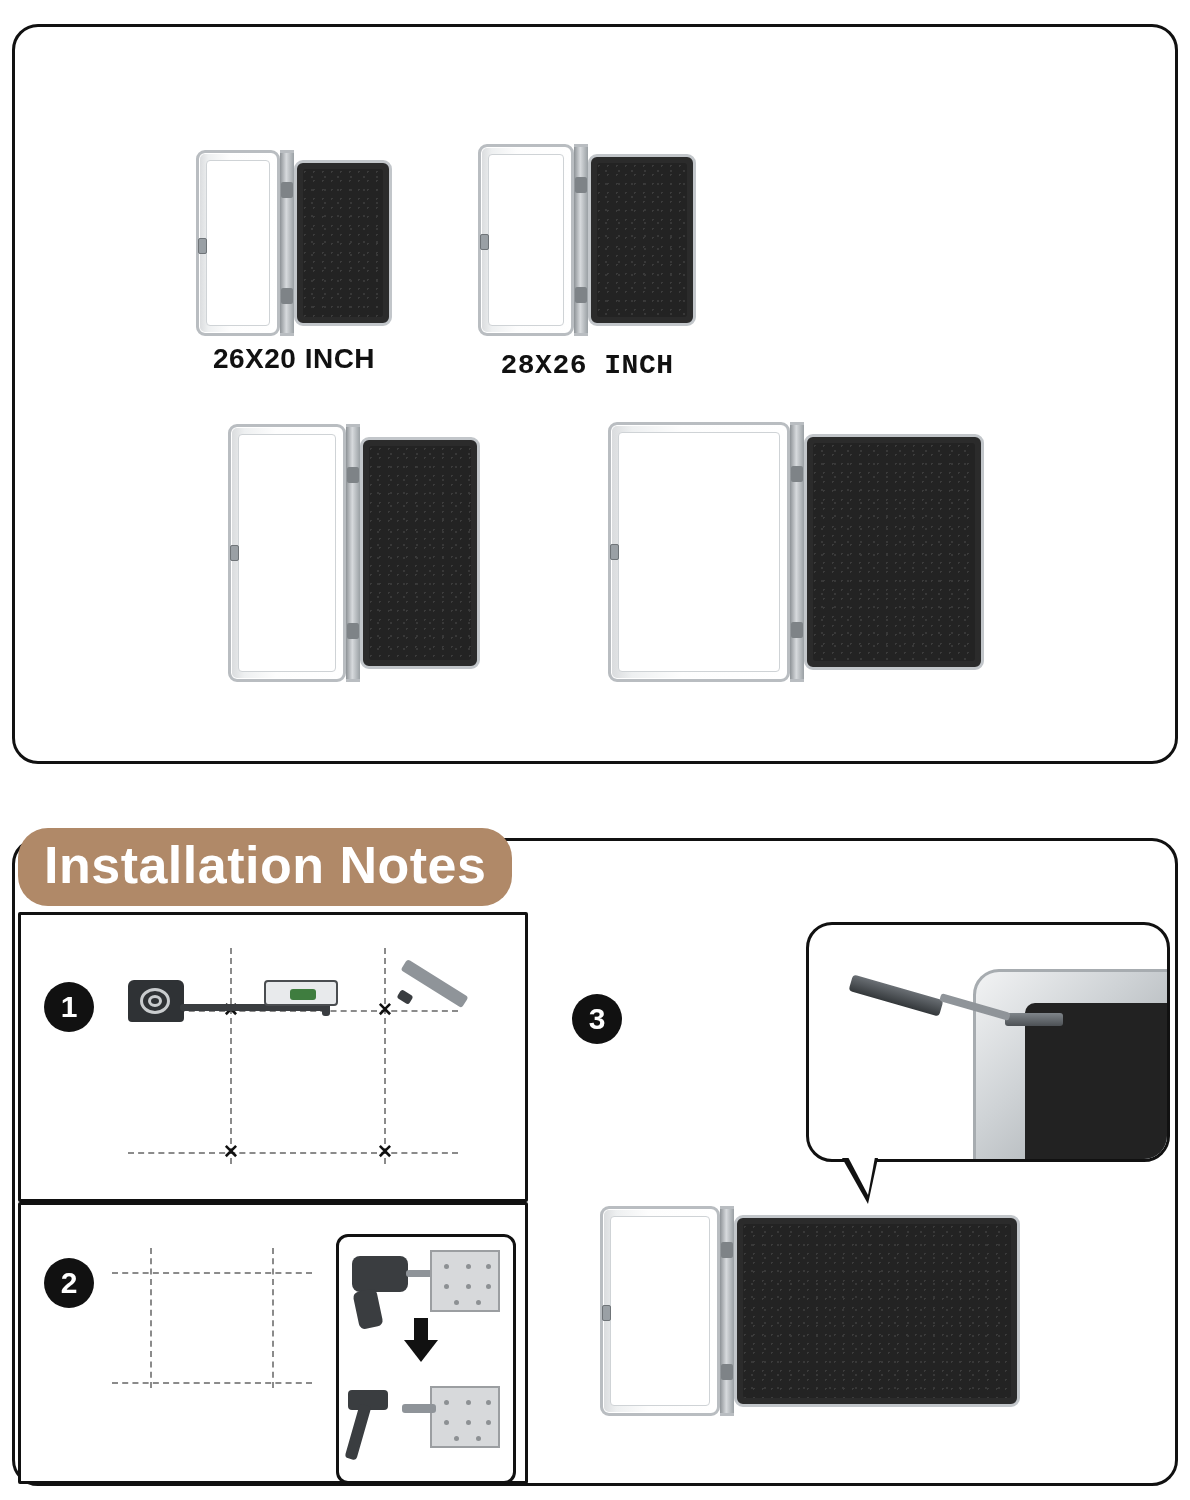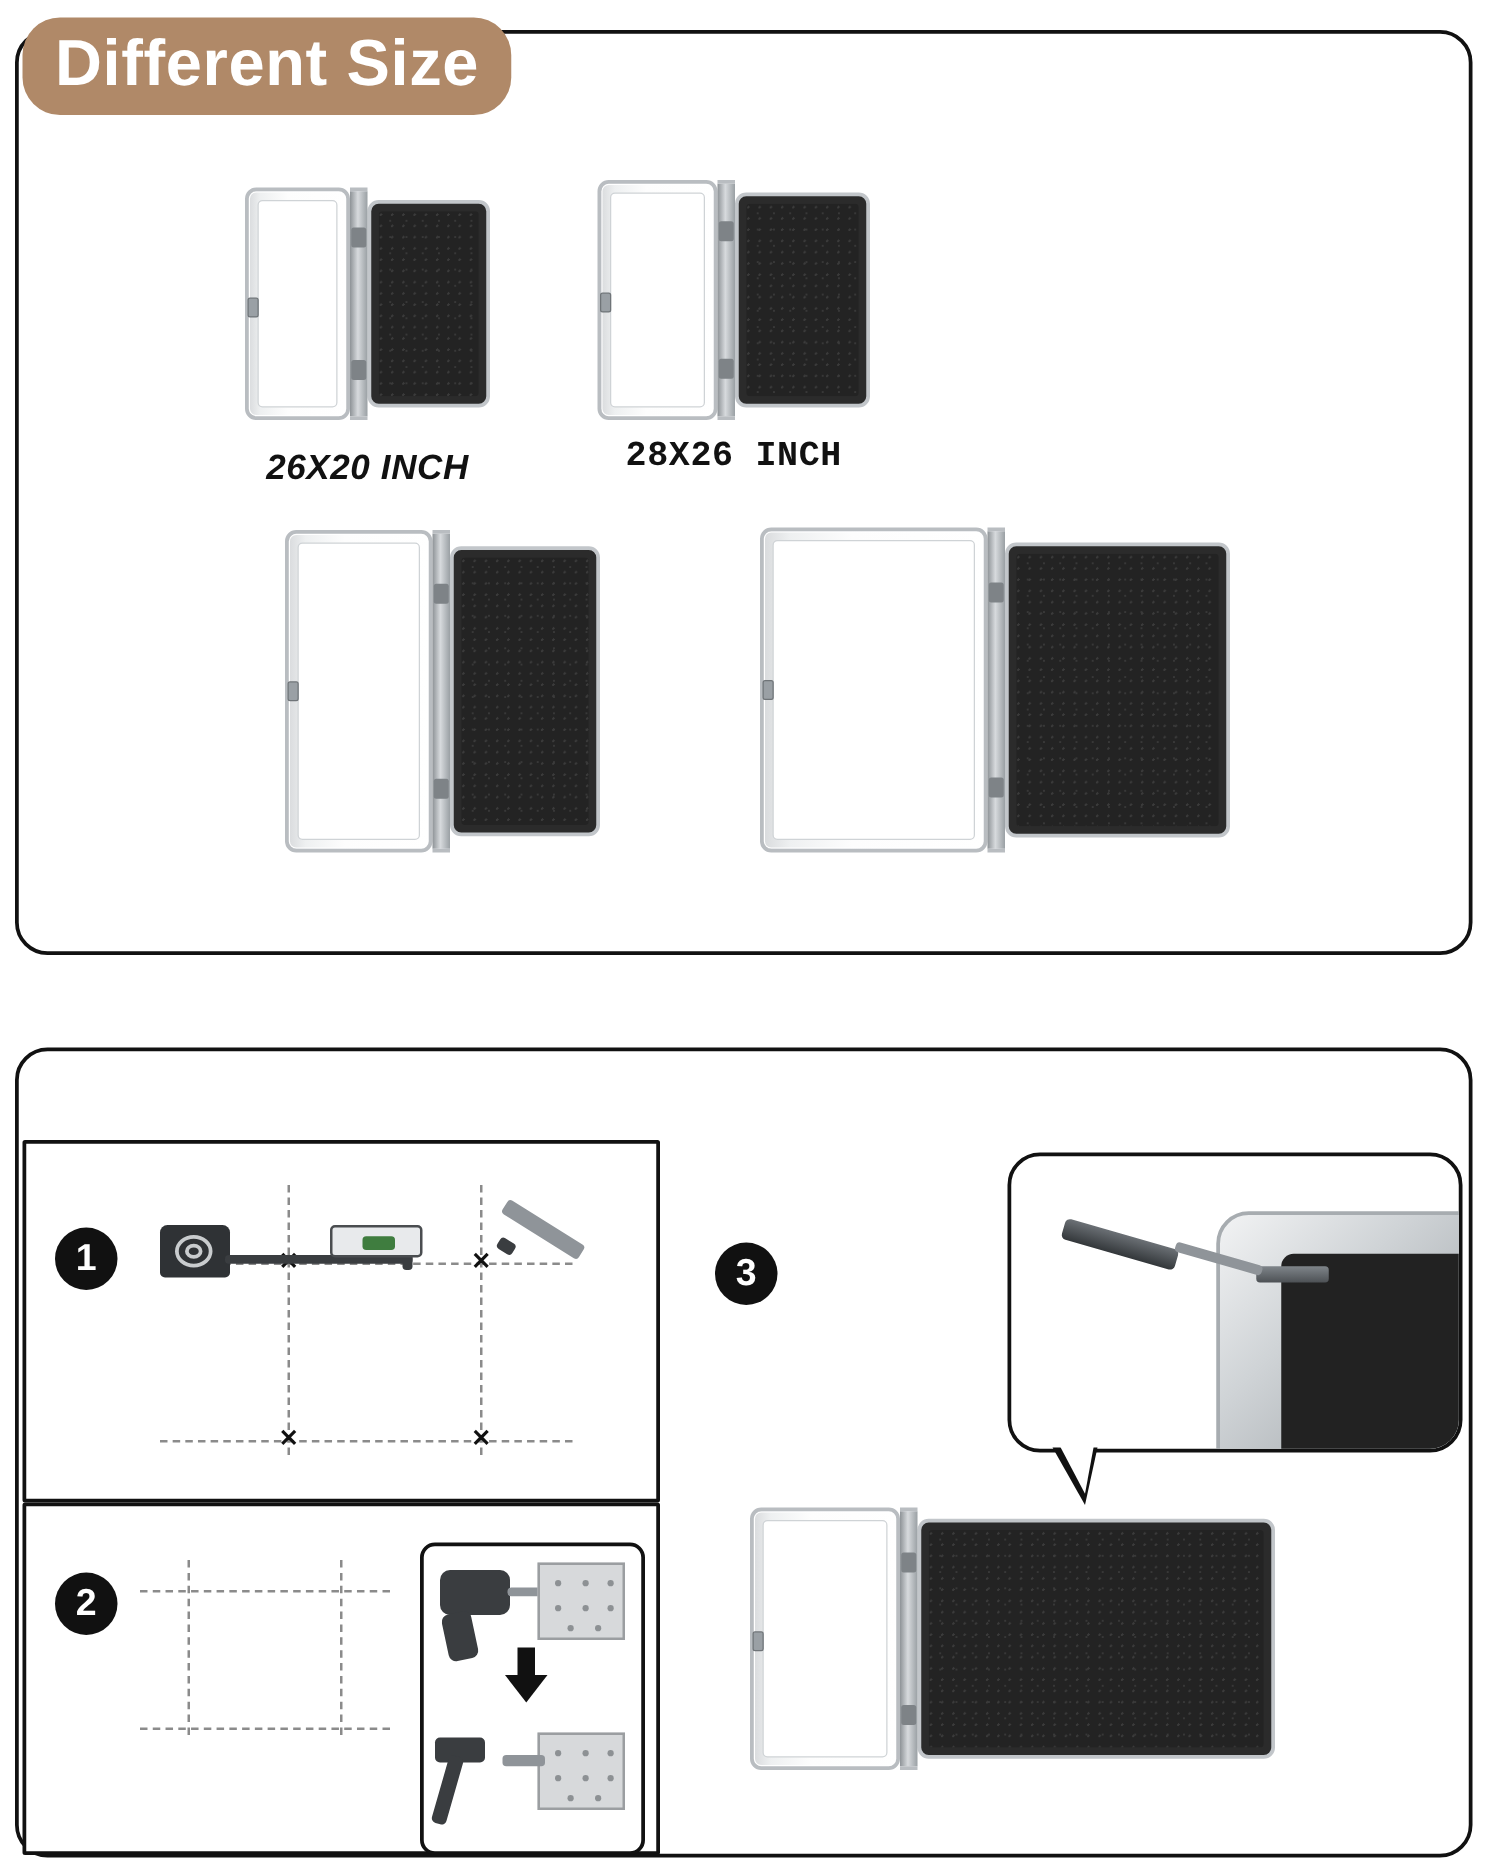--- a/index.html
+++ b/index.html
@@ -265,36 +265,33 @@
     border: 3px solid #c9ccce;
   }
 </style>
 </head>
 <body>
 
 <div class="page">
 
   <div class="panel" id="panel-size"></div>
 
-  <div class="pill" id="pill-size">
-    <span>Different Size</span>
-  </div>
 
   <div class="board-group" style="left:196px; top:150px; width:196px; height:186px;">
     <div class="board">
       <div class="leaf-white" style="width:84px; height:186px;">
         <div class="lock"></div>
       </div>
       <div class="hinge">
           <i class="h1"></i>
           <i class="h2"></i>
         </div>
       <div class="leaf-dark" style="width:98px; height:166px; align-self:center;"></div>
     </div>
-    <div class="board-label" style="top:208px;font-style:italic;">26X20 INCH</div>
+    <div class="board-label" style="top:193px;">26X20 INCH</div>
   </div>
 
   <div class="board-group" style="left:478px; top:144px; width:218px; height:192px;">
     <div class="board">
       <div class="leaf-white" style="width:96px; height:192px;">
         <div class="lock"></div>
       </div>
       <div class="hinge">
           <i class="h1"></i>
           <i class="h2"></i>
@@ -328,20 +325,23 @@
           <i class="h1"></i>
           <i class="h2"></i>
         </div>
       <div class="leaf-dark" style="width:180px; height:236px; align-self:center;"></div>
     </div>
     <div class="board-label" style="top:692px;">38X38 INCH</div>
   </div>
 
   <div class="panel" id="panel-install"></div>
 
+  <div class="pill" id="pill-install">
+    <span>Installation Notes</span>
+  </div>
 
   <div class="sub-box" id="step1-box"></div>
   <div class="step-num" style="left:44px; top:982px;">1</div>
 
   <div class="dash-v" style="left:230px; top:948px; height:216px;"></div>
   <div class="dash-v" style="left:384px; top:948px; height:216px;"></div>
   <div class="dash-h" style="left:128px; top:1010px; width:330px;"></div>
   <div class="dash-h" style="left:128px; top:1152px; width:330px;"></div>
   <div class="cross" style="left:222px; top:1001px;">✕</div>
   <div class="cross" style="left:376px; top:1001px;">✕</div>

